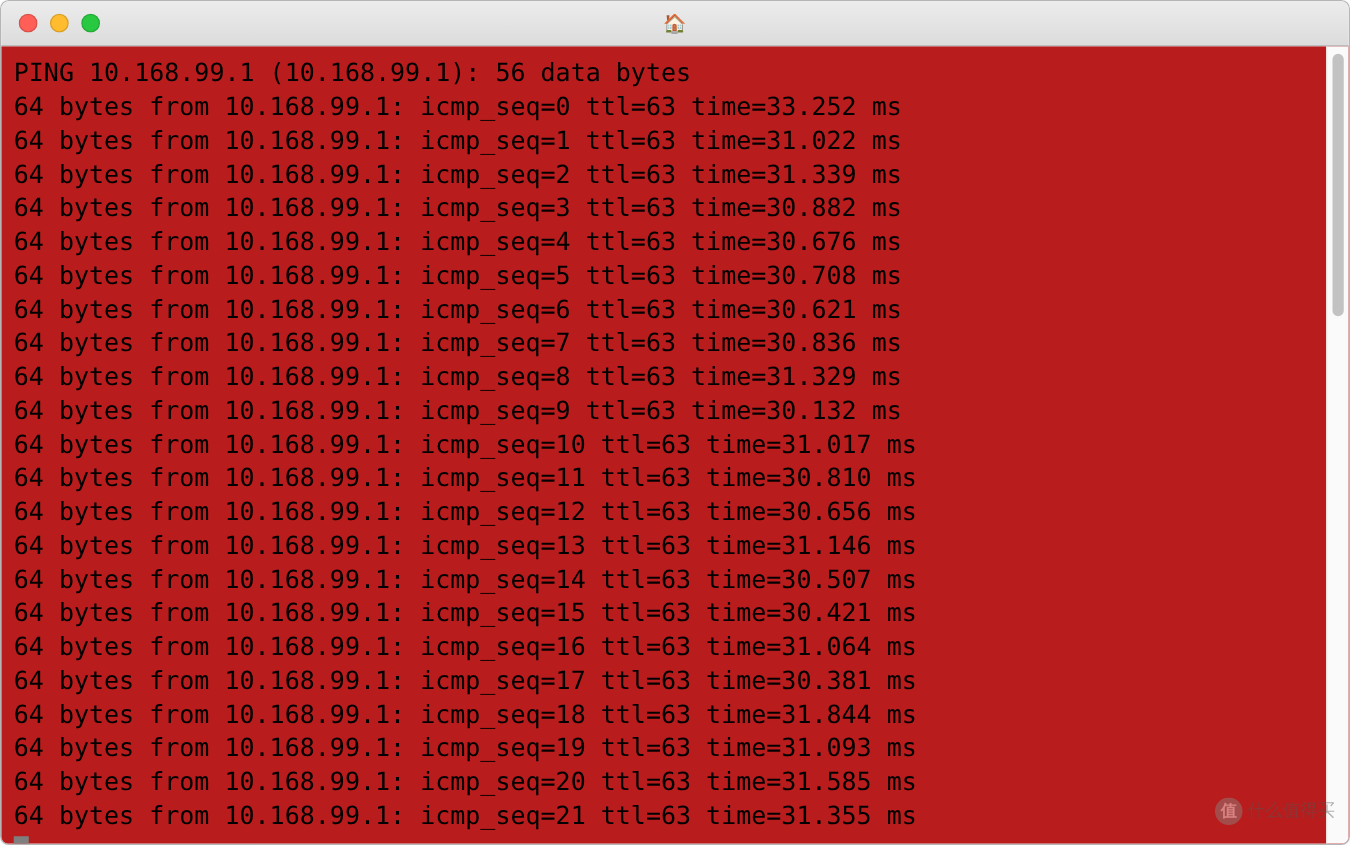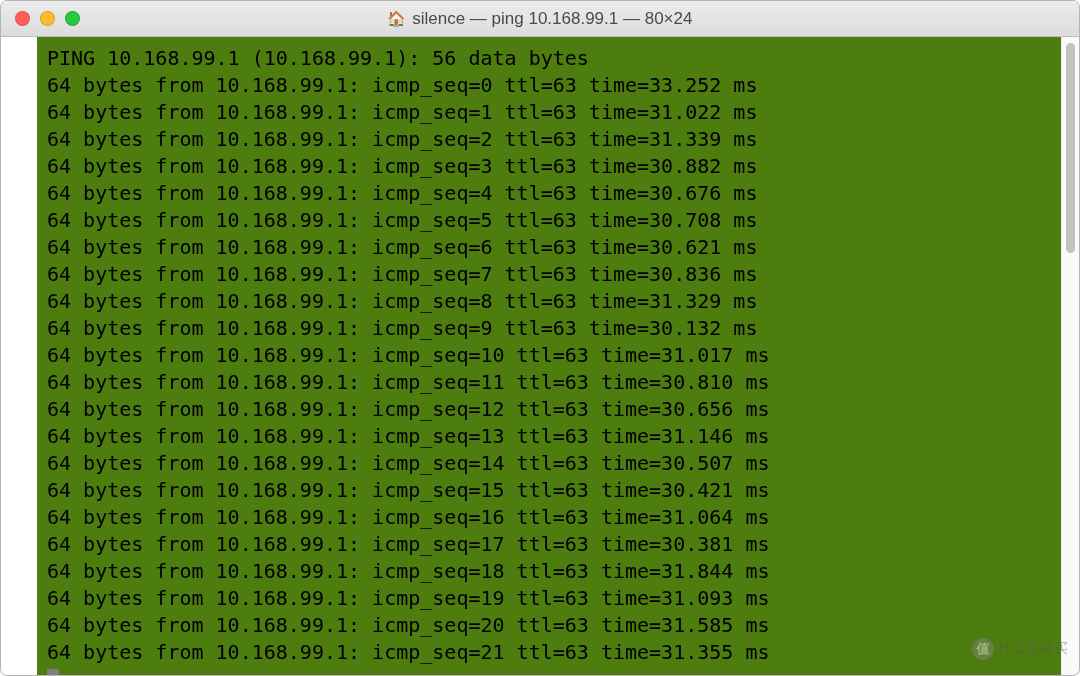--- a/index.html
+++ b/index.html
@@ -35,21 +35,21 @@
     position: absolute; left: 0; right: 0;
     display: flex; justify-content: center; align-items: center;
     pointer-events: none;
     gap: 6px;
   }
   .title-text {
     font-size: 17px; color: #4a4a4a; font-weight: 400;
   }
   .home-icon { font-size: 15px; color: #8b8b8b; }
   .body {
-    flex: 1; display: flex; overflow: hidden; background: #4d7c0f; margin-left: 36px;
+    flex: 1; display: flex; overflow: hidden; background: #b91c1c;
   }
   .terminal {
     flex: 1;
     padding: 8px 8px 4px 10px;
     font-family: "Menlo", "Monaco", monospace;
     font-size: 20px;
     line-height: 27px;
     color: #000;
     white-space: pre;
     overflow: hidden;
@@ -95,21 +95,20 @@
 
 <div class="window">
   <div class="titlebar">
     <div class="traffic-lights">
       <div class="light red"></div>
       <div class="light yellow"></div>
       <div class="light green"></div>
     </div>
     <div class="title-wrap">
       <span class="home-icon">🏠</span>
-      <span class="title-text">silence — ping 10.168.99.1 — 80×24</span>
     </div>
   </div>
   <div class="body">
     <div class="terminal" id="terminal">PING 10.168.99.1 (10.168.99.1): 56 data bytes
 64 bytes from 10.168.99.1: icmp_seq=0 ttl=63 time=33.252 ms
 64 bytes from 10.168.99.1: icmp_seq=1 ttl=63 time=31.022 ms
 64 bytes from 10.168.99.1: icmp_seq=2 ttl=63 time=31.339 ms
 64 bytes from 10.168.99.1: icmp_seq=3 ttl=63 time=30.882 ms
 64 bytes from 10.168.99.1: icmp_seq=4 ttl=63 time=30.676 ms
 64 bytes from 10.168.99.1: icmp_seq=5 ttl=63 time=30.708 ms

